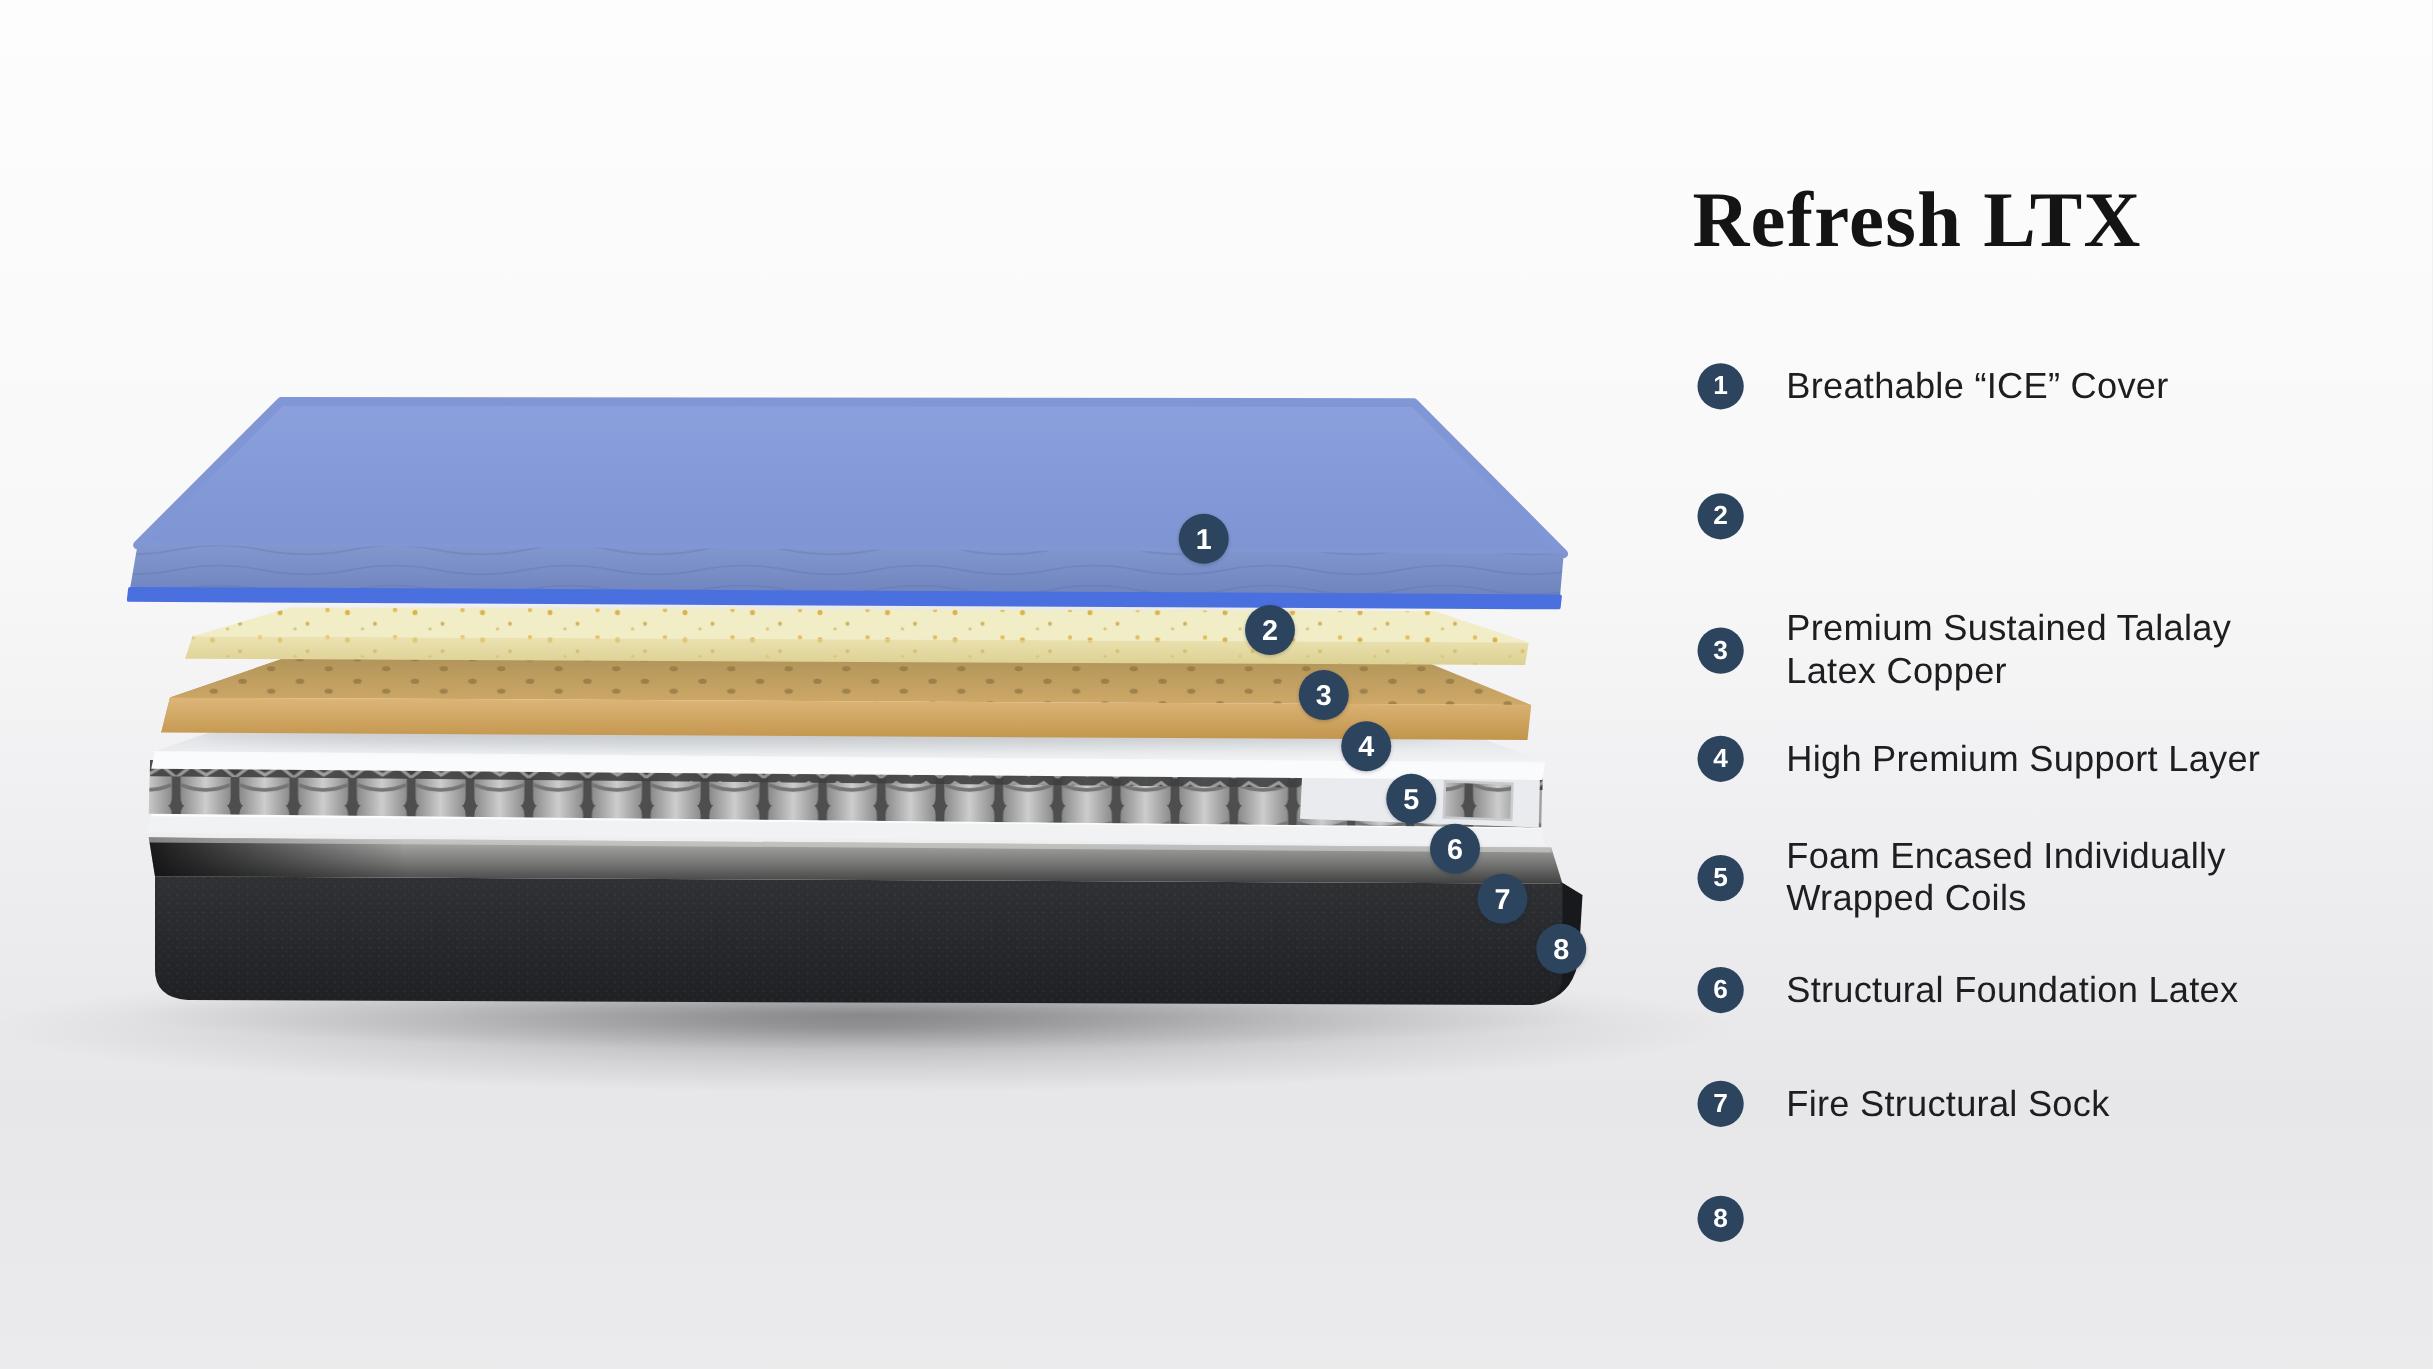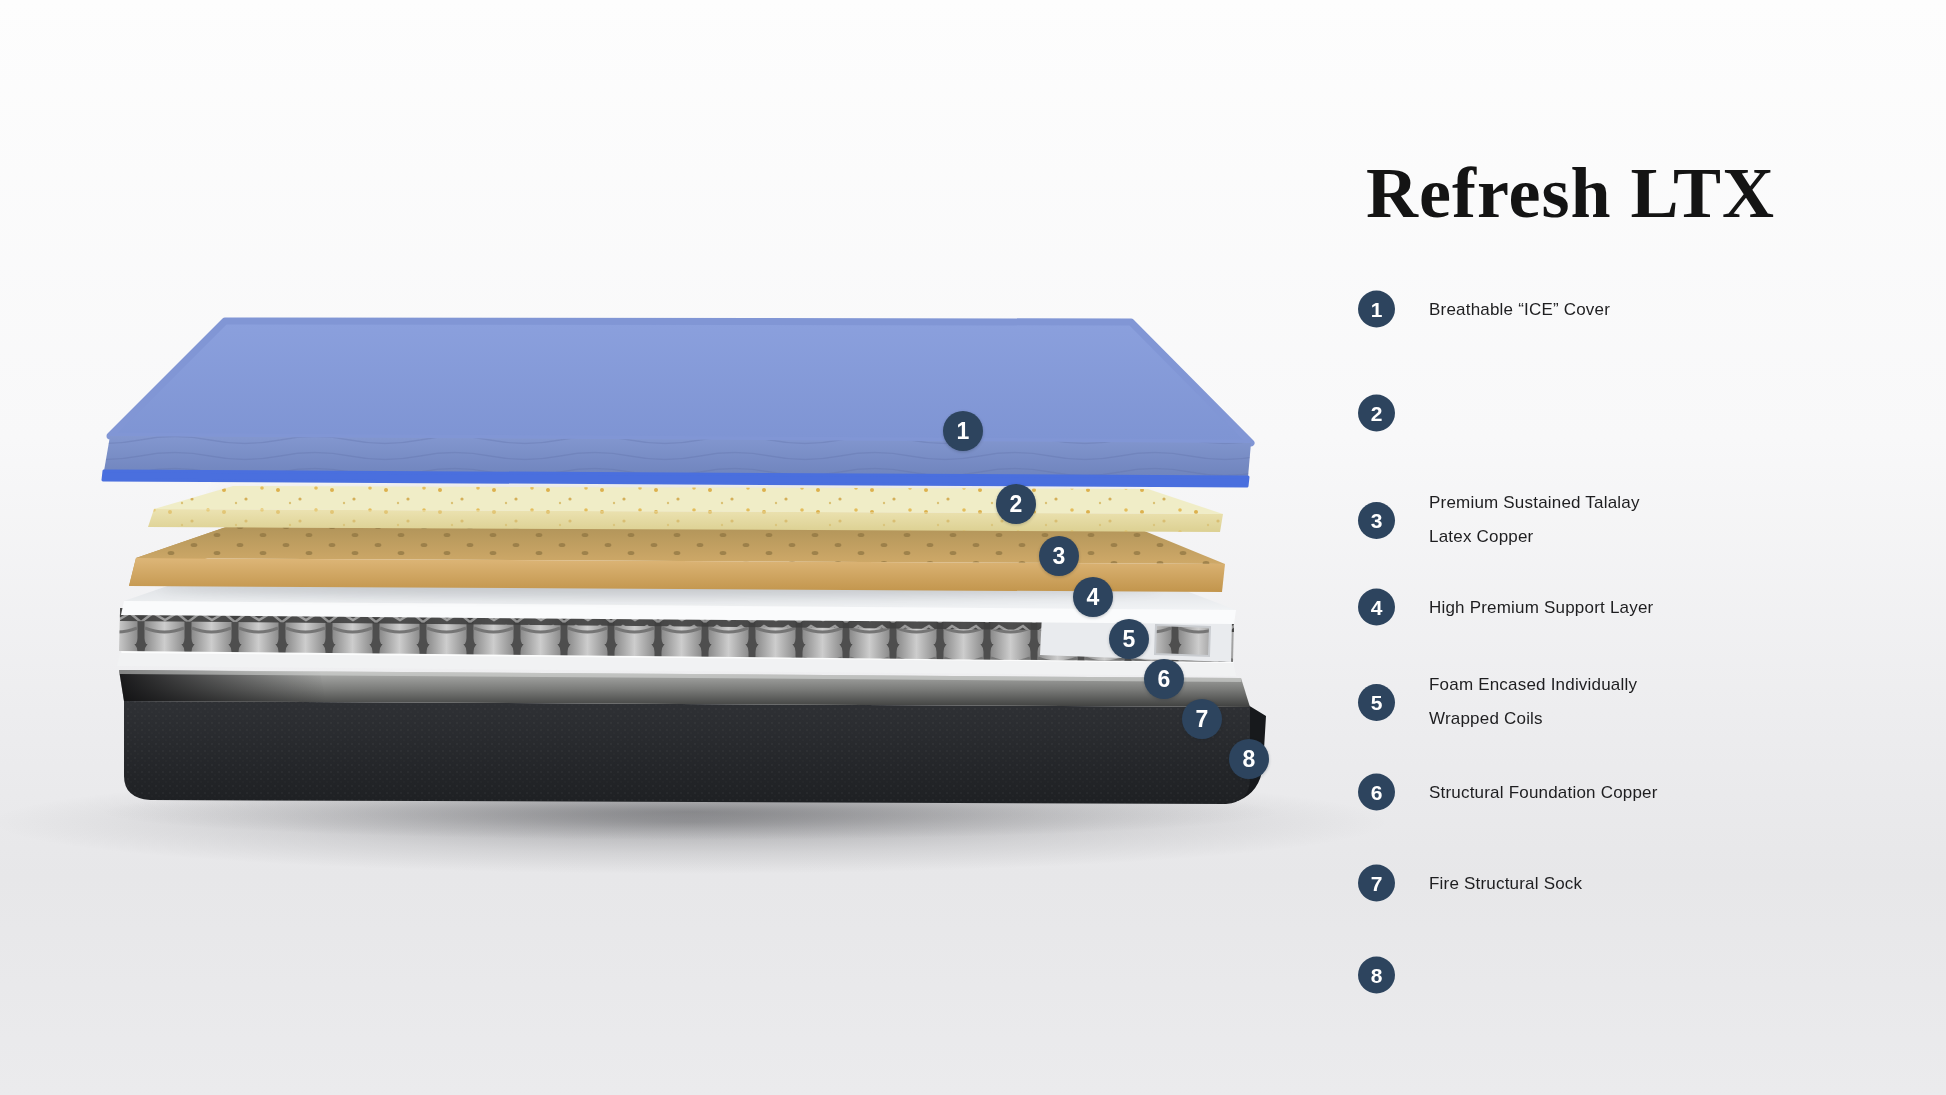--- a/index.html
+++ b/index.html
@@ -8,38 +8,38 @@
     font-family:"Liberation Sans", sans-serif;
     background:#eee;
   }
   .stage{
     position:relative;width:1946px;height:1095px;
     background:linear-gradient(180deg,#fdfdfd 0%,#f8f8f9 40%,#ededef 65%,#e7e7e9 80%,#ebebed 100%);
   }
   .stage svg{position:absolute;left:0;top:0;}
   
   .product-title{
-    position:absolute;left:1350px;top:136px;margin:16px;
+    position:absolute;left:1350px;top:136px;margin:4px;
     font-family:"Liberation Serif", serif;
-    font-size:72px;font-weight:700;color:#141414;letter-spacing:1px;
+    font-size:63px;font-weight:700;color:#141414;letter-spacing:1px;
     white-space:nowrap;
   }
   
   .legend{position:absolute;left:0;top:0;width:100%;height:100%;}
   .legend-row{
     position:absolute;left:1358px;display:flex;align-items:center;gap:34px;
     transform:translateY(-50%);width:560px;
   }
   .badge{
     flex:0 0 auto;width:37px;height:37px;border-radius:50%;
     background:#2d445e;color:#fff;display:flex;align-items:center;justify-content:center;
     font-size:21px;font-weight:700;line-height:1;
   }
   .legend-label{
-    font-size:17px;line-height:34px;color:#1e1e20;white-space:pre-line;
+    font-size:29px;line-height:34px;color:#1e1e20;white-space:pre-line;
     letter-spacing:0.2px;
   }
   
   .marker{
     position:absolute;width:40px;height:40px;border-radius:50%;
     background:#2d445e;color:#fff;display:flex;align-items:center;justify-content:center;
     font-size:23px;font-weight:700;transform:translate(-50%,-50%);
     box-shadow:0 1px 3px rgba(20,30,45,0.25);
   }
 </style>
@@ -232,21 +232,21 @@
       <span class="badge">4</span>
       <span class="legend-label">High Premium Support Layer</span>
     </div>
     <div class="legend-row" style="top:702px">
       <span class="badge">5</span>
       <span class="legend-label">Foam Encased Individually
 Wrapped Coils</span>
     </div>
     <div class="legend-row" style="top:792px">
       <span class="badge">6</span>
-      <span class="legend-label">Structural Foundation Copper</span>
+      <span class="legend-label">Structural Foundation Latex</span>
     </div>
     <div class="legend-row" style="top:883px">
       <span class="badge">7</span>
       <span class="legend-label">Fire Structural Sock</span>
     </div>
     <div class="legend-row" style="top:975px">
       <span class="badge">8</span>
     </div>
   </div>
 

